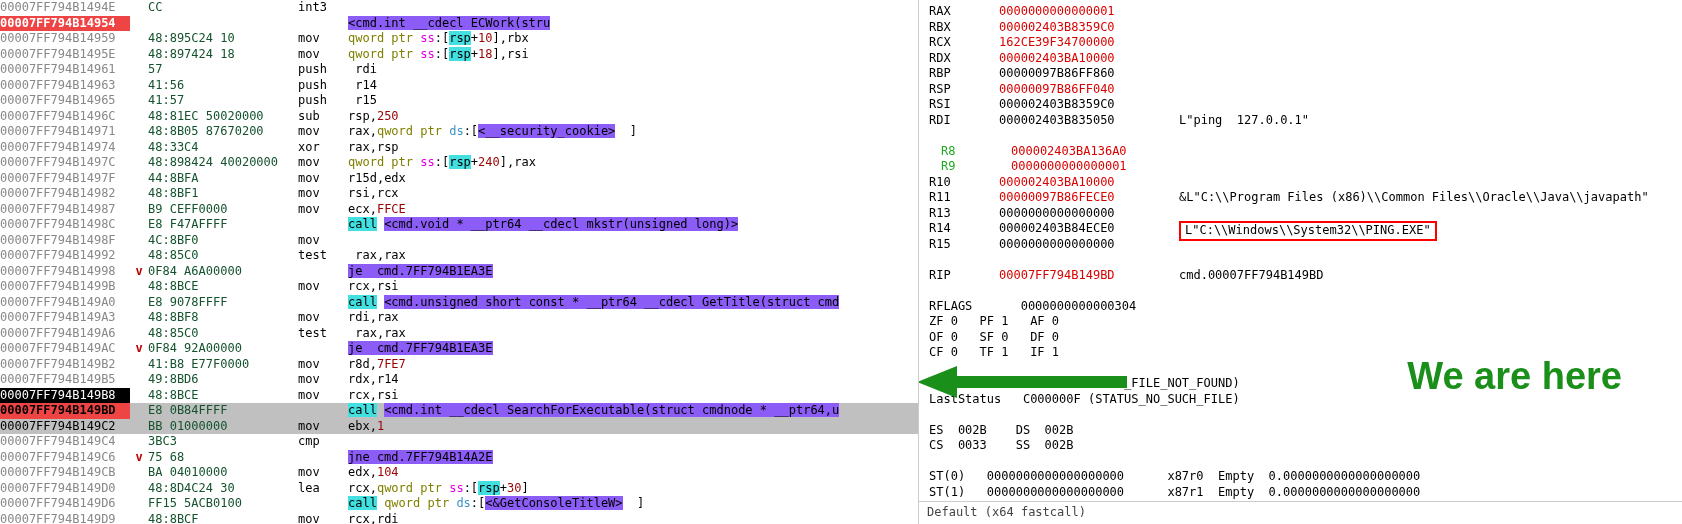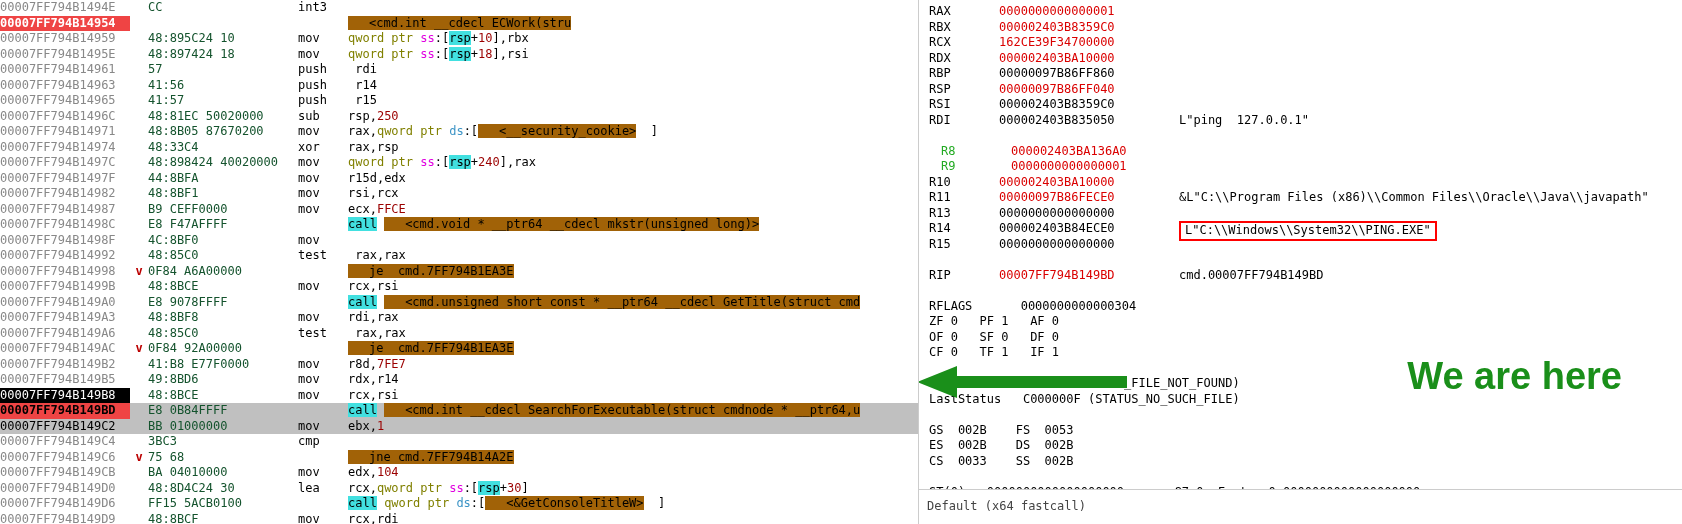--- a/index.html
+++ b/index.html
@@ -11,32 +11,32 @@
   .addr.red { background:#ef4444; color:#fff;font-weight:bold; }
   .addr.black { background:#000; color:#fff; }
   .sel { background:#c0c0c0 !important; }
   .sel .addr { color:#000; }
   .jmp { width:18px; text-align:center; color:#b00; font-weight:bold; }
   .bytes { width:150px; color:#14532d; }
   .mn { width:50px; color:#000; }
   .ops { flex:1; }
   .reg-red { color:#da0000; }
   .green { color:#22aa22; }
-  .hl-yellow { background:#a16207;padding-left:21px; }
+  .hl-yellow { background:#8b5cf6; }
   .hl-cyan { background:#42e0e0; }
   .right-line { display:flex; height:15.5px; line-height:15.5px; white-space:pre; }
   .right-label { width:70px; color:#000; }
   .right-label.green { color:#22aa22;margin-left:12px; }
   .right-val { width:180px; }
   .right-desc { flex:1; color:#000; }
   .box-red { border:2px solid #ff0000; display:inline-block; padding:0 4px; }
   .arrow { position:absolute; left:-2px; top:362px; }
   .arrow svg { display:block; }
   .wehere { position:absolute; top:355px; right:60px; color:#1a8f1a; font-size:38px; font-weight:bold; font-family: Arial, sans-serif; }
-  .bottom-bar { position:absolute; bottom:0; left:0; right:0; border-top:1px solid #ccc; background:#fff; padding:8px 8px; height:18px; line-height:16px; color:#444; }
+  .bottom-bar { position:absolute; bottom:0; left:0; right:0; border-top:1px solid #ccc; background:#fff; padding:2px 8px; height:18px; line-height:16px; color:#444; }
 </style>
 </head>
 <body>
 
 <div class="container">
   <div class="left" id="disasm">
       <div class="row"><span class="addr">00007FF794B1494E</span><span class="jmp"></span><span class="bytes">CC</span><span class="mn">int3</span><span class="ops"></span></div>
       <div class="row"><span class="addr red">00007FF794B14954</span><span class="jmp"></span><span class="bytes"></span><span class="mn"></span><span class="ops"><span class="hl-yellow">&lt;cmd.int __cdecl ECWork(stru</span></span></div>
       <div class="row"><span class="addr">00007FF794B14959</span><span class="jmp"></span><span class="bytes">48:895C24 10</span><span class="mn">mov </span><span class="ops"><span style="color: rgb(128, 128, 0);">qword ptr </span><span style="color: rgb(224, 0, 224);">ss</span><span>:[</span><span class="hl-cyan">rsp</span><span>+</span><span style="color: rgb(155, 0, 0);">10</span><span>],</span><span>rbx</span></span></div>
       <div class="row"><span class="addr">00007FF794B1495E</span><span class="jmp"></span><span class="bytes">48:897424 18</span><span class="mn">mov </span><span class="ops"><span style="color: rgb(128, 128, 0);">qword ptr </span><span style="color: rgb(224, 0, 224);">ss</span><span>:[</span><span class="hl-cyan">rsp</span><span>+</span><span style="color: rgb(155, 0, 0);">18</span><span>],</span><span>rsi</span></span></div>
@@ -99,21 +99,20 @@
         <div class="right-line"><span class="right-label">RIP</span><span class="right-val reg-red">00007FF794B149BD</span><span class="right-desc">cmd.00007FF794B149BD</span></div>
         <div class="right-line">&nbsp;</div>
         <div class="right-line"><span class="right-label">RFLAGS</span><span>   0000000000000304</span></div>
         <div class="right-line"><span>ZF 0   PF 1   AF 0</span></div>
         <div class="right-line"><span>OF 0   SF 0   DF 0</span></div>
         <div class="right-line"><span>CF 0   TF 1   IF 1</span></div>
         <div class="right-line">&nbsp;</div>
         <div class="right-line"><span>LastError   00000002 (ERROR_FILE_NOT_FOUND)</span></div>
         <div class="right-line"><span>LastStatus   C000000F (STATUS_NO_SUCH_FILE)</span></div>
         <div class="right-line">&nbsp;</div>
-        <div class="right-line"><span>GS  002B    FS  0053</span></div>
         <div class="right-line"><span>ES  002B    DS  002B</span></div>
         <div class="right-line"><span>CS  0033    SS  002B</span></div>
         <div class="right-line">&nbsp;</div>
         <div class="right-line"><span>ST(0)   0000000000000000000      x87r0  Empty  0.0000000000000000000</span></div>
         <div class="right-line"><span>ST(1)   0000000000000000000      x87r1  Empty  0.0000000000000000000</span></div>
       </div>
     <div class="bottom-bar">Default (x64 fastcall)</div>
   </div>
 </div>
 

